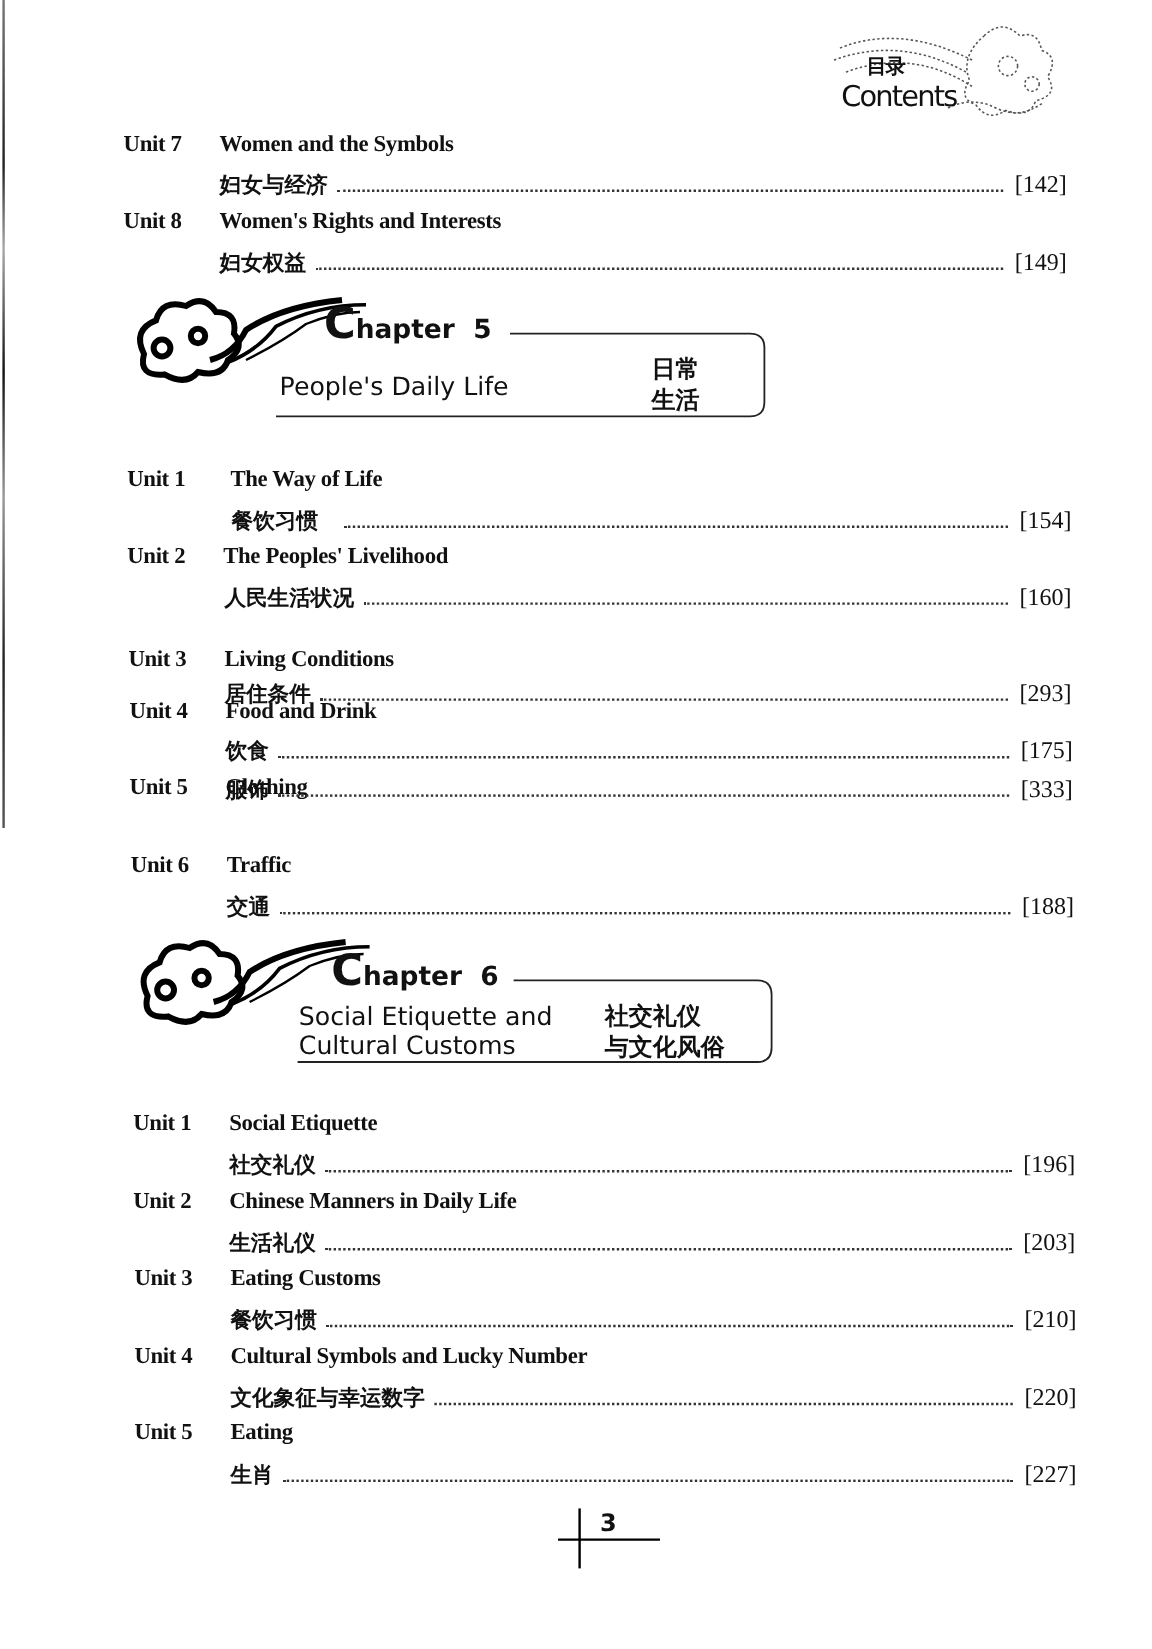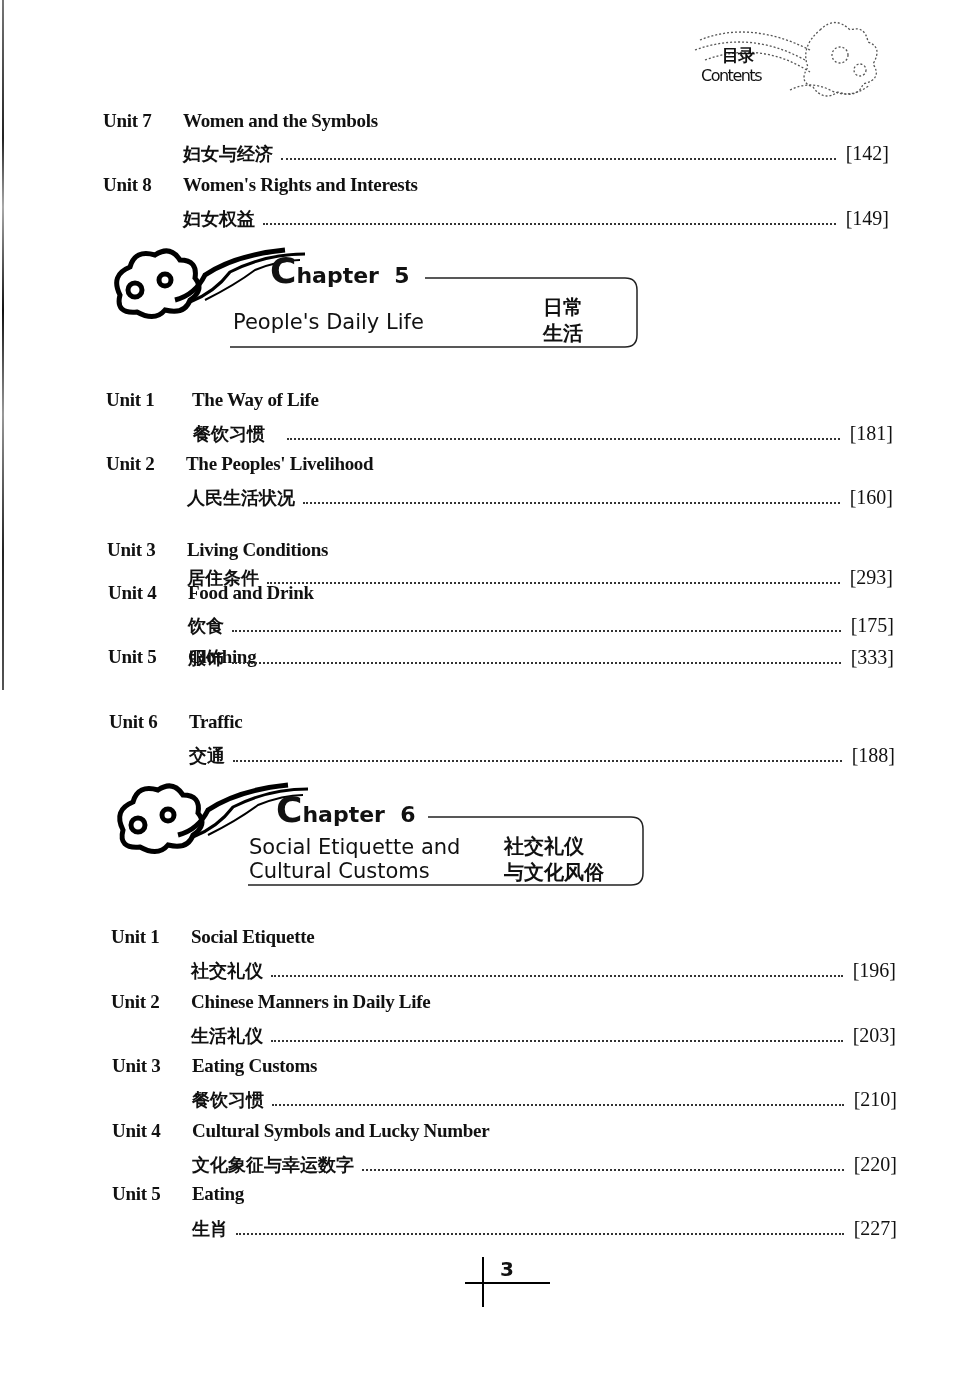--- a/index.html
+++ b/index.html
@@ -4,21 +4,21 @@
 <style>
   html, body { margin: 0; padding: 0; background: #ffffff; }
   body { width: 960px; height: 1374px; position: relative; overflow: hidden;
          font-family: "Liberation Serif", "DejaVu Serif", serif; color: #111; }
   .scan-edge { position: absolute; left: 2px; top: 0; width: 2px; height: 690px;
                background: linear-gradient(#777, #222 20%, #aaa 30%, #111 45%, #999 60%, #222 80%, #555); }
   .header-ornament { position: absolute; left: 690px; top: 10px; width: 210px; height: 100px; }
   .header-cn { position: absolute; left: 722px; top: 44px; font-family: "DejaVu Sans", sans-serif;
                font-weight: bold; font-size: 17px; letter-spacing: -1px; }
   .header-en { position: absolute; left: 701px; top: 66px; font-family: "DejaVu Sans", sans-serif;
-               font-size: 16px; letter-spacing: -1.5px; color: #111; }
+               font-size: 24px; letter-spacing: -1.5px; color: #111; }
   .unit-line { position: absolute; font-weight: bold; font-size: 19px; white-space: nowrap; letter-spacing: -0.3px; }
   .unit-num { display: inline-block; width: 80px; }
   .cn-line { position: absolute; display: flex; align-items: baseline; font-weight: bold; font-size: 19px; }
   .cn-title { white-space: nowrap; font-family: "DejaVu Serif", serif; font-size: 18px; }
   .leader { flex: 1; border-bottom: 2px dotted #333; margin: 0 10px 5px 8px; height: 1px; }
   .page { white-space: nowrap; font-weight: normal; font-size: 20px; }
 
   .chapter { position: absolute; }
   .chapter svg { position: absolute; left: 0; top: 0; }
   .ch-head { position: absolute; font-family: "DejaVu Sans", sans-serif; font-weight: bold; font-size: 22px; white-space: nowrap; }
@@ -95,21 +95,21 @@
   </div>
 </div>
 
 <div>
   <div class="unit-line" style="left:106px; top:389px;">
     <span class="unit-num" style="width:86px">Unit 1</span><span>The Way of Life</span>
   </div>
   <div class="cn-line" style="left:193px; top:422px; width:700px;">
     <span class="cn-title">餐饮习惯</span>
     <span class="leader" style="margin-left:22px"></span>
-    <span class="page">[181]</span>
+    <span class="page">[154]</span>
   </div>
 
   <div class="unit-line" style="left:106px; top:453px;">
     <span class="unit-num">Unit 2</span><span>The Peoples' Livelihood</span>
   </div>
   <div class="cn-line" style="left:187px; top:486px; width:706px;">
     <span class="cn-title">人民生活状况</span>
     <span class="leader"></span>
     <span class="page">[160]</span>
   </div>

